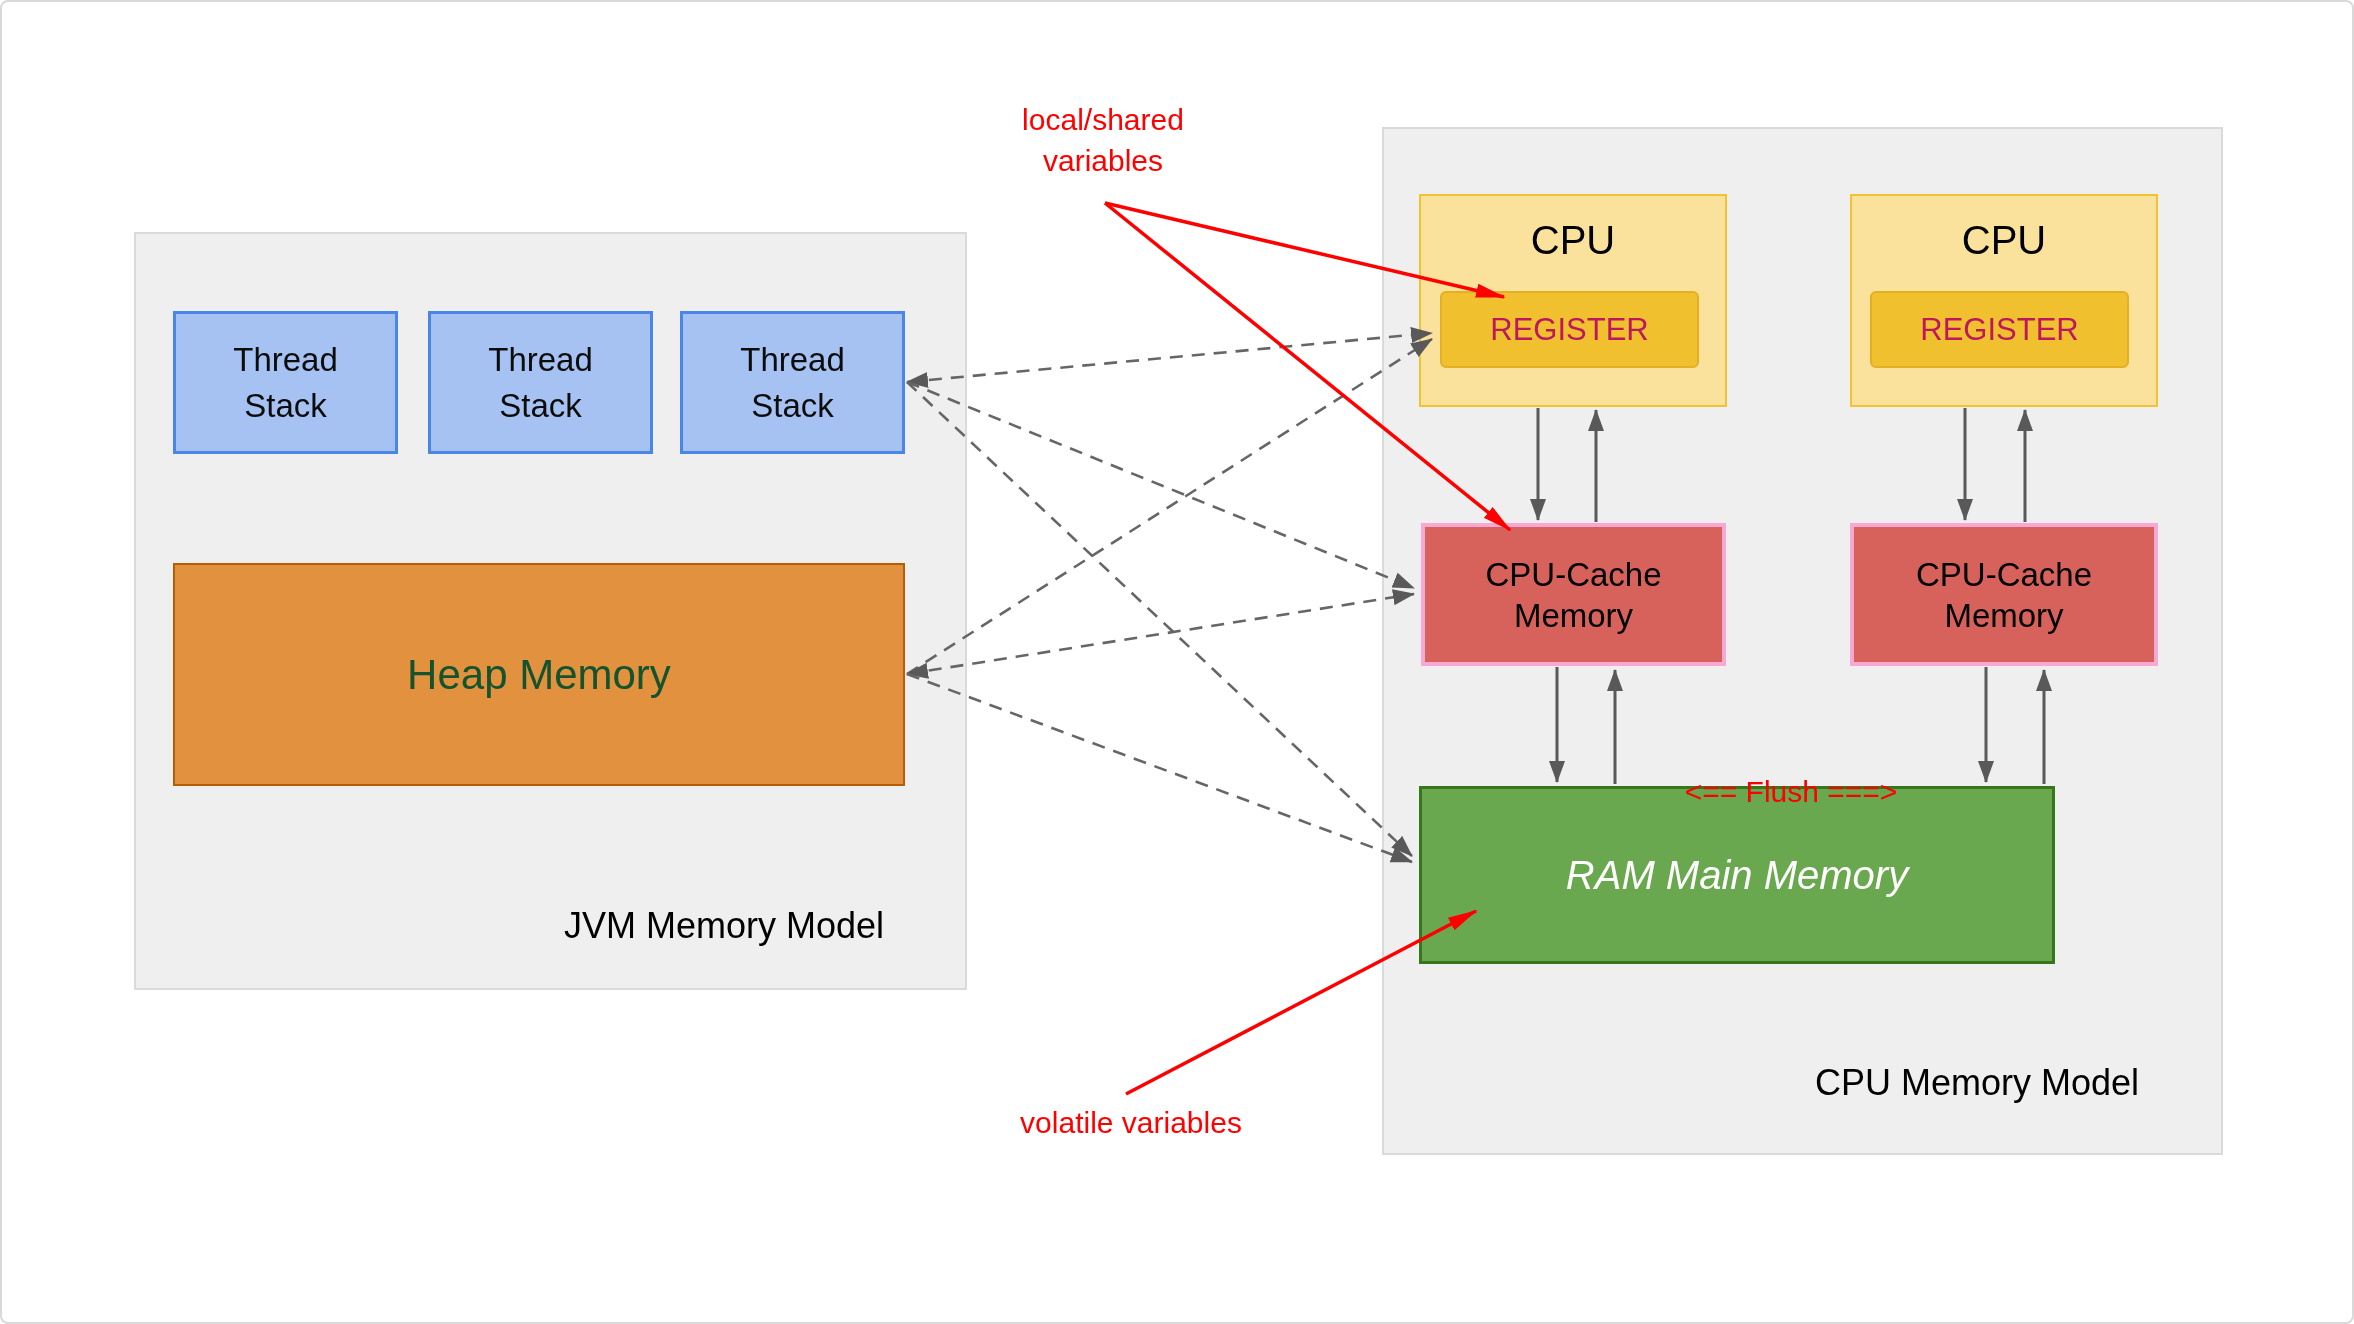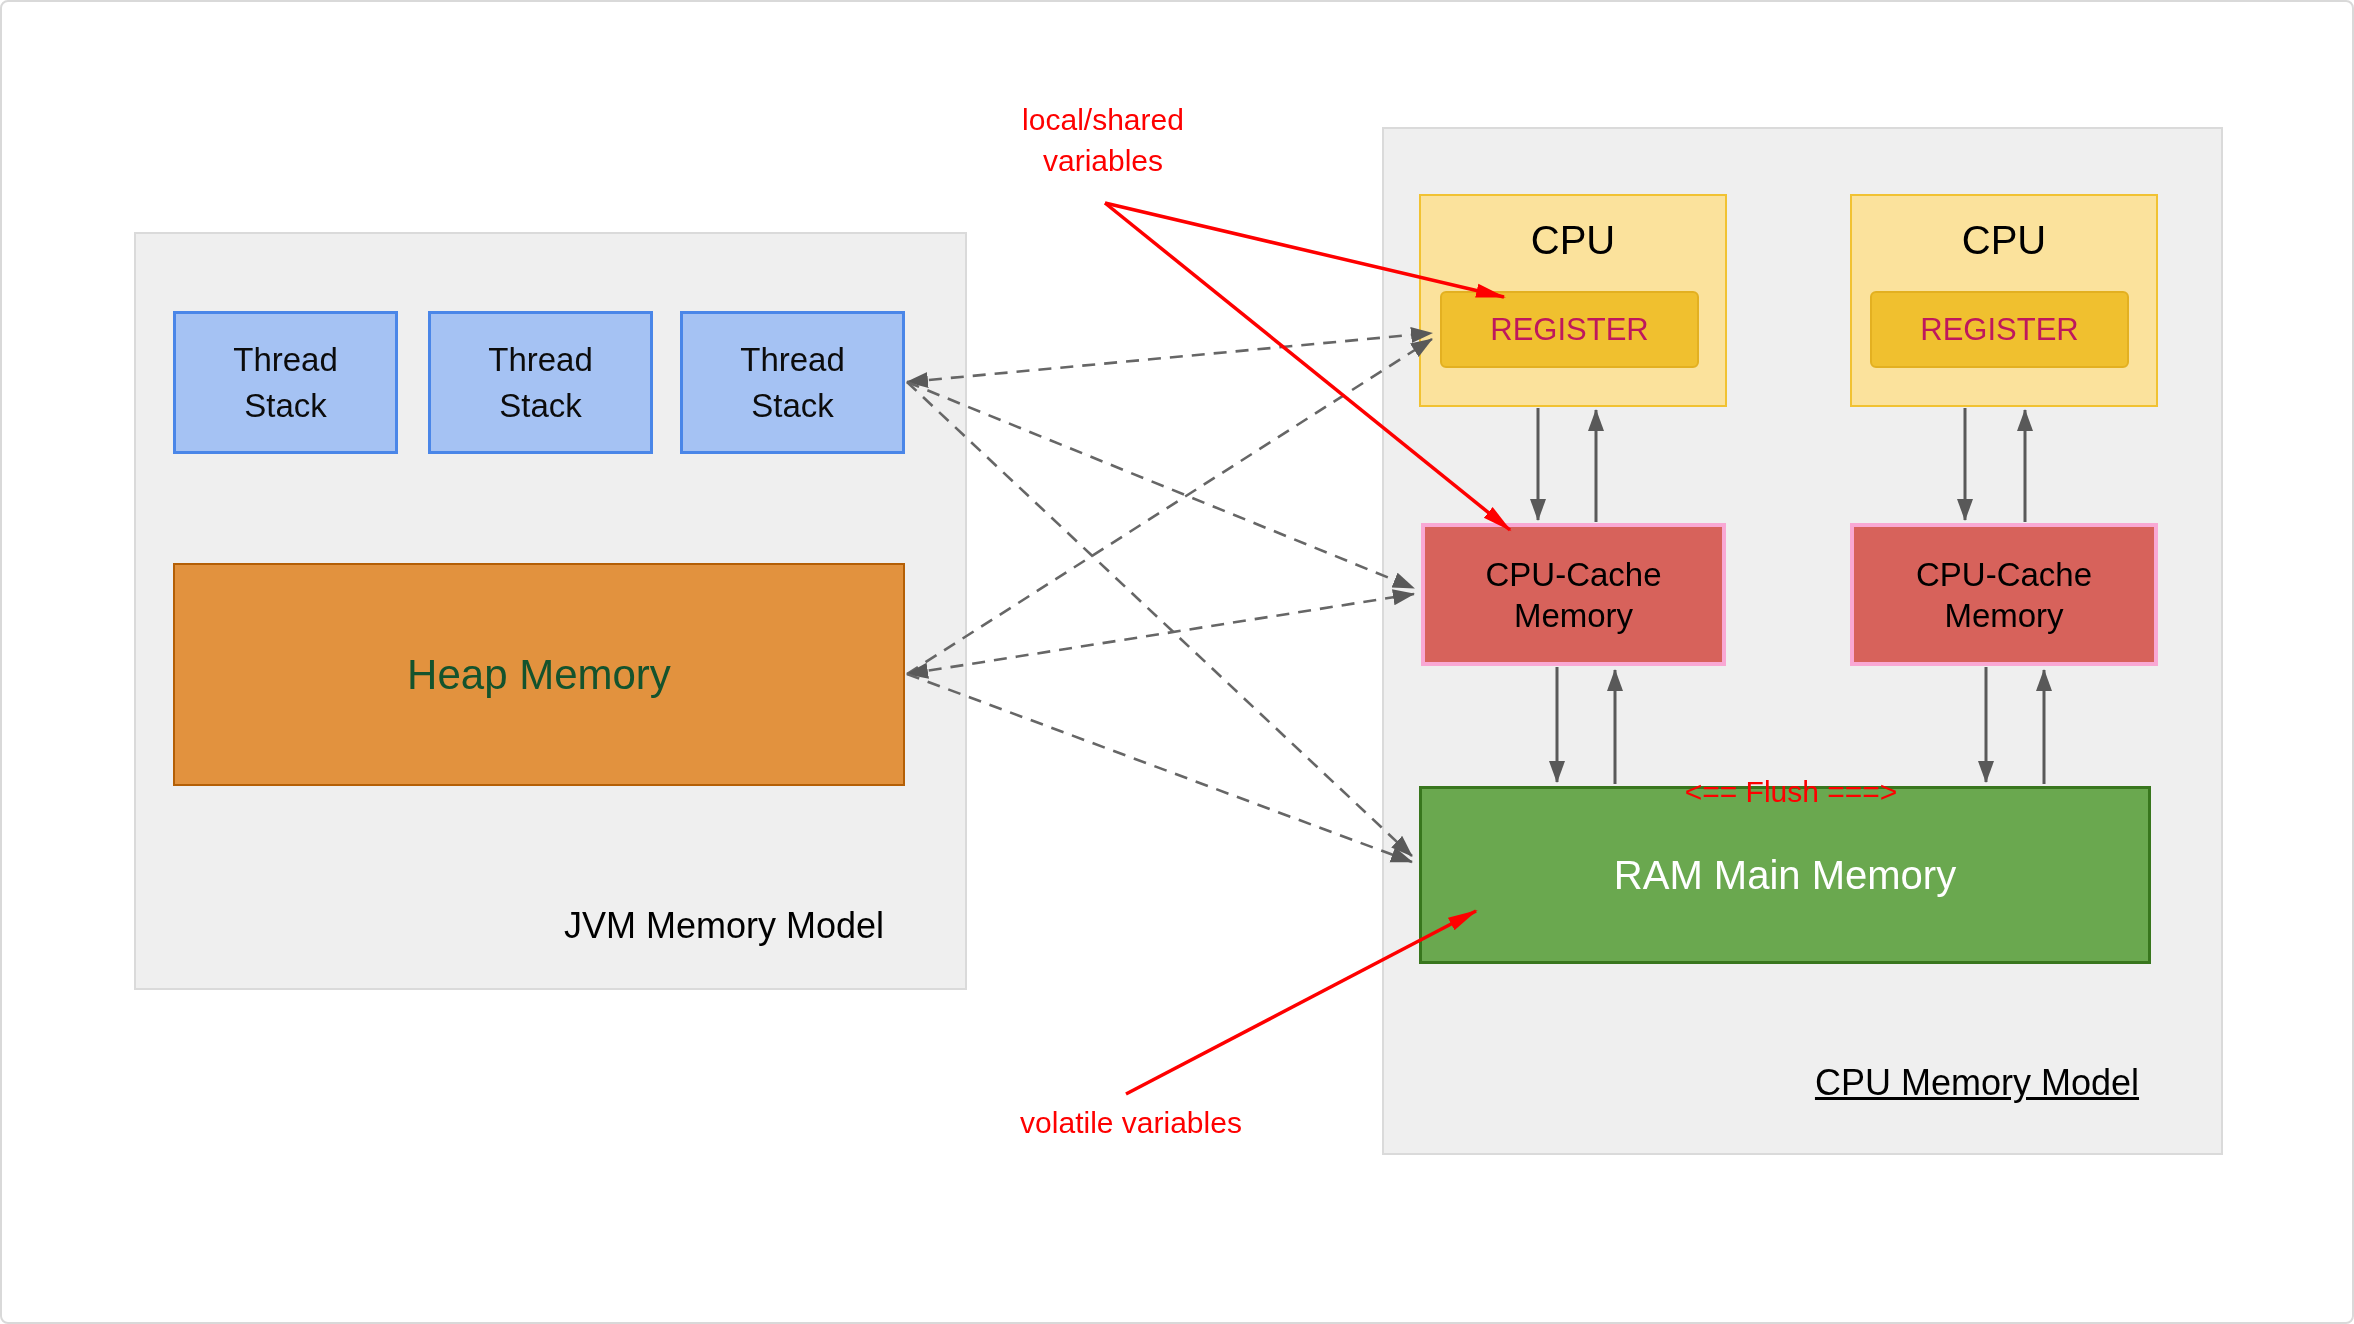--- a/index.html
+++ b/index.html
@@ -118,23 +118,23 @@
   <div class="abs box register" style="left:1438px; top:289px; width:259px; height:77px;">REGISTER</div>
 
   <div class="abs box cpu-box" style="left:1848px; top:192px; width:308px; height:213px;">CPU</div>
   <div class="abs box register" style="left:1868px; top:289px; width:259px; height:77px;">REGISTER</div>
 
   <div class="abs box cache" style="left:1419px; top:521px; width:305px; height:143px;">CPU-Cache
 Memory</div>
   <div class="abs box cache" style="left:1848px; top:521px; width:308px; height:143px;">CPU-Cache
 Memory</div>
 
-  <div class="abs box ram" style="left:1417px; top:784px; width:732px; height:178px;">RAM Main Memory</div>
+  <div class="abs box ram" style="left:1417px; top:784px; width:636px; height:178px;font-style:italic;">RAM Main Memory</div>
 
-  <div class="abs model-title" style="left:1725px; top:1060px; width:500px;text-decoration:underline;">CPU Memory Model</div>
+  <div class="abs model-title" style="left:1725px; top:1060px; width:500px;">CPU Memory Model</div>
 
   <div class="abs red-note" style="left:951px; top:97px; width:300px;">local/shared
 variables</div>
   <div class="abs red-note" style="left:979px; top:1100px; width:300px; white-space:nowrap;">volatile variables</div>
   <div class="abs red-note" style="left:1639px; top:724px; width:300px; white-space:nowrap;margin-top:45px;">&lt;== Flush ===&gt;</div>
 
   <svg id="arrow-layer" viewBox="0 0 2354 1324">
     <defs>
       <marker id="head-gray" markerUnits="userSpaceOnUse" markerWidth="24" markerHeight="18" refX="21" refY="8" orient="auto-start-reverse">
         <path d="M0,0 L22,8 L0,16 Z" fill="#595959"></path>

